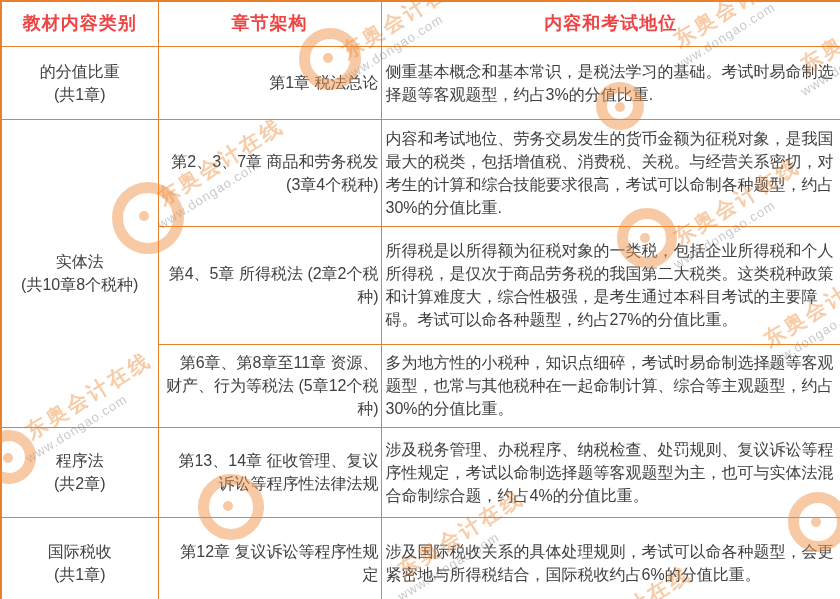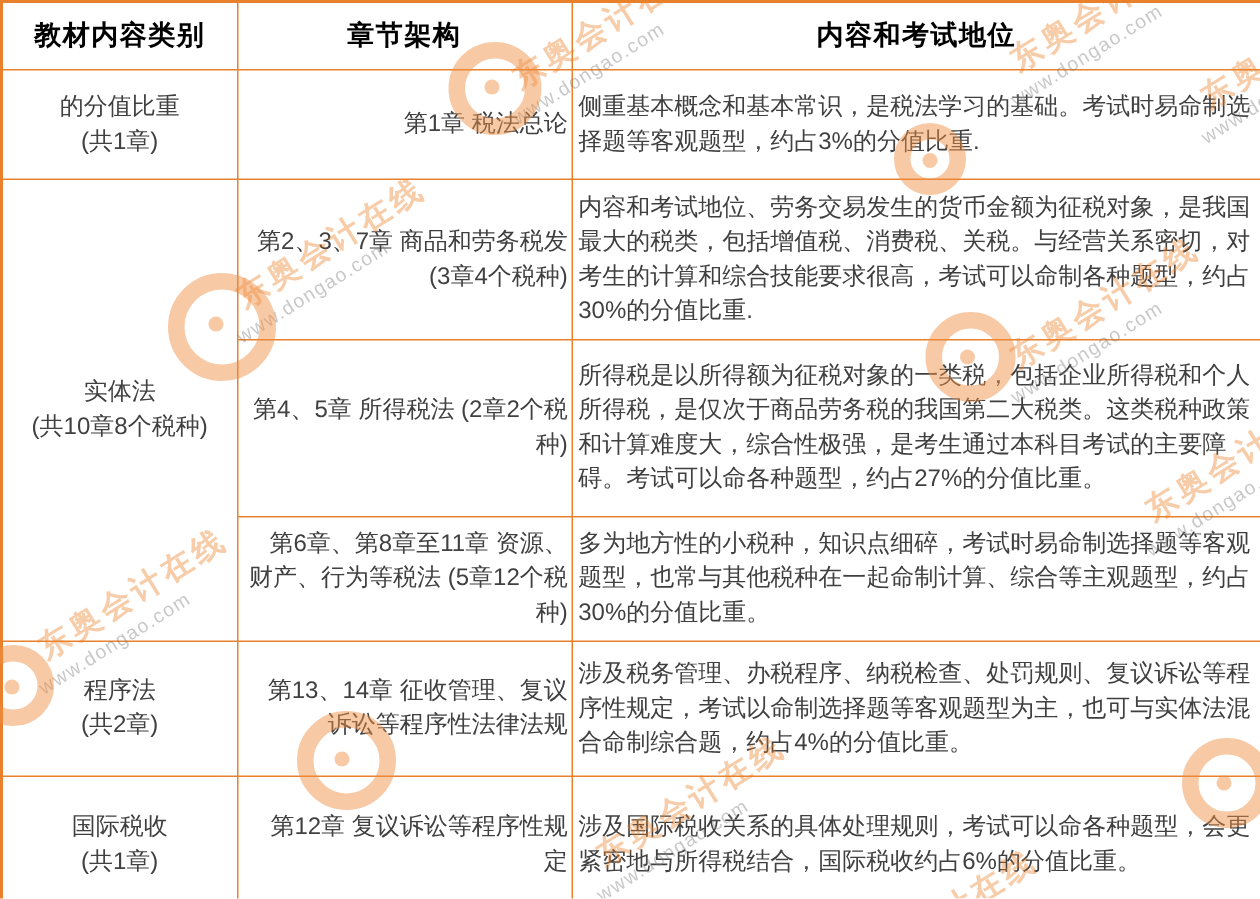--- a/index.html
+++ b/index.html
@@ -24,21 +24,21 @@
   th, td {
     border: 1px solid #e8802c;
     vertical-align: middle;
     font-size: 16px;
     line-height: 23px;
   }
   thead th {
     height: 45px;
     font-size: 18px;
     font-weight: bold;
-    color: #000000;
+    color: #ef4444;
     text-align: center;
     letter-spacing: 1px;
   }
   td.cat {
     text-align: center;
     padding: 4px 4px;
   }
   td.cat .cat-line { display: block; }
   td.chap {
     padding: 4px 2px 4px 7px;

